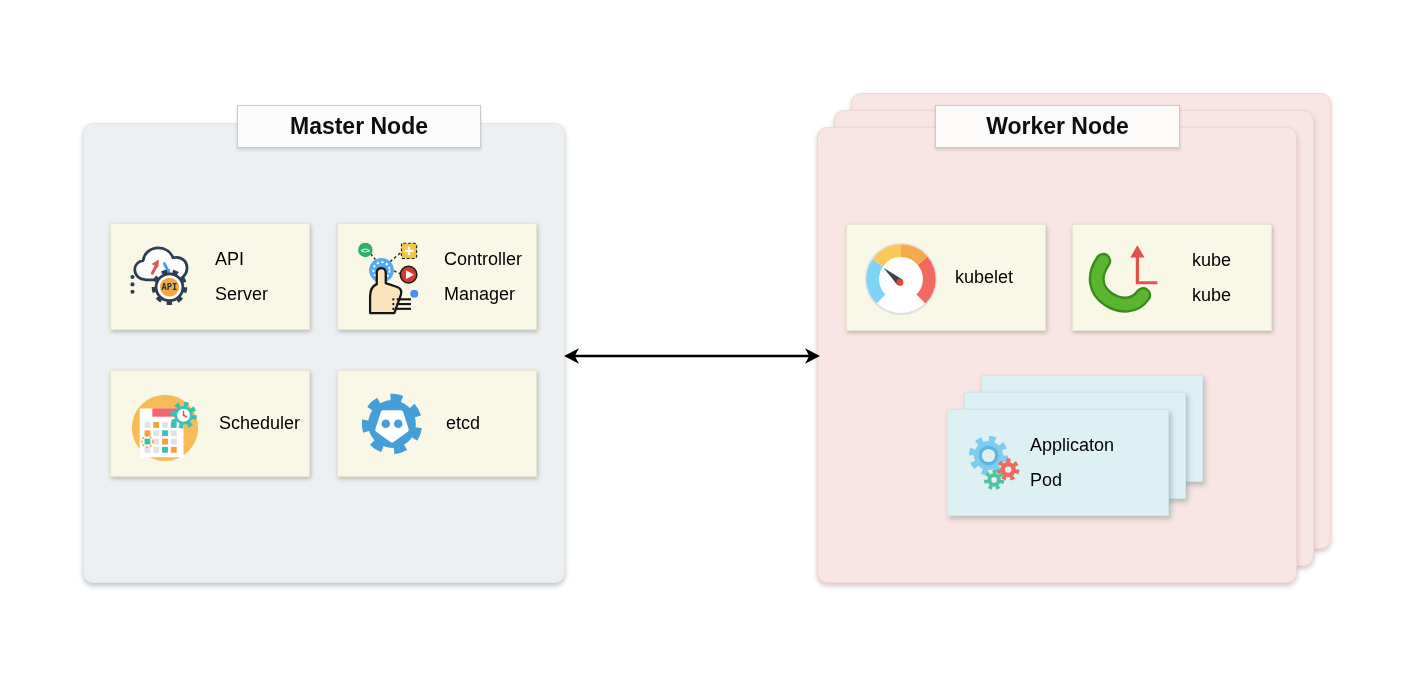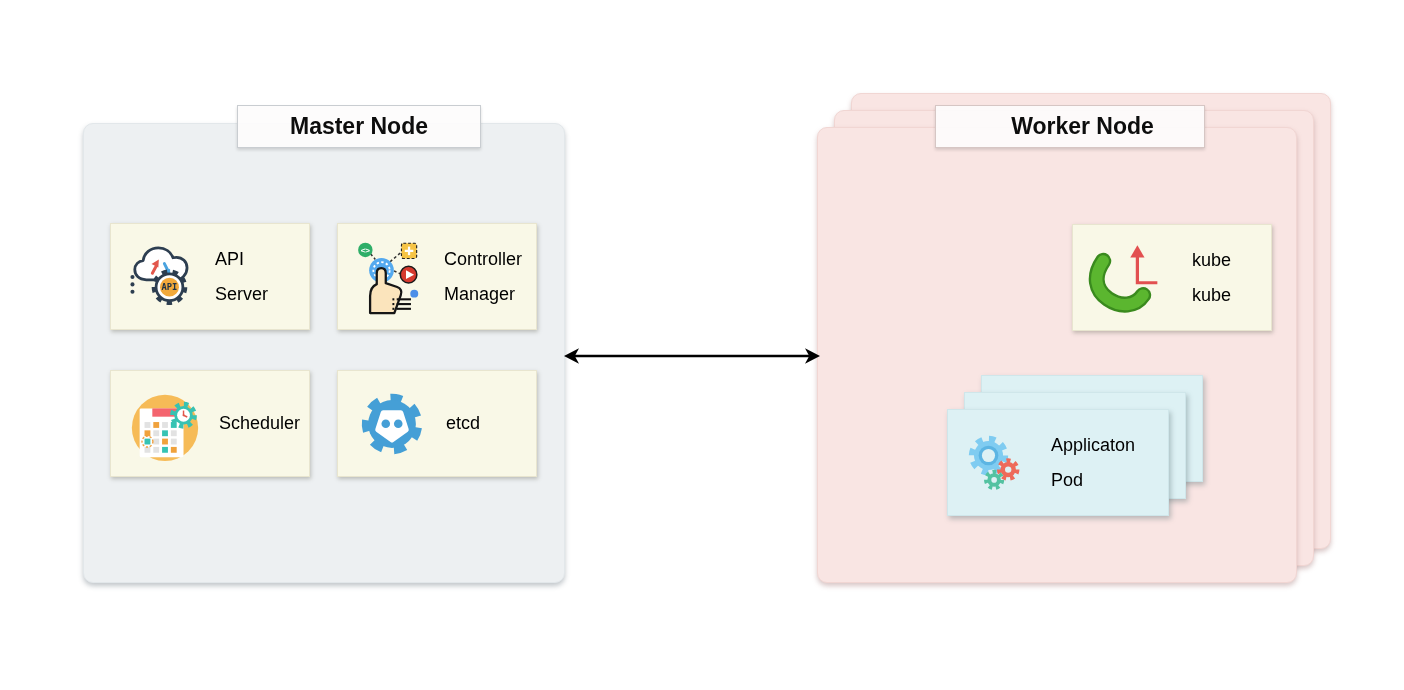--- a/index.html
+++ b/index.html
@@ -12,40 +12,40 @@
   .worker-layer{width:480px;height:456px;background:#f9e5e3;border:1px solid #f1d6d3;
     box-shadow:0 3px 5px rgba(160,115,115,.40);}
   .worker-back{left:851px;top:93px;}
   .worker-mid{left:834px;top:110px;}
   .worker-front{left:817px;top:127px;}
 
   .node-title{position:absolute;height:41px;line-height:41px;text-align:center;
     font-size:23px;font-weight:bold;color:#0d0d0d;background:rgba(253,252,252,.92);
     border:1px solid #c9cdd1;box-shadow:0 2px 3px rgba(0,0,0,.14);z-index:6;}
   .master-title{left:203px;top:105px;width:242px;margin-left:34px;}
-  .worker-title{left:935px;top:105px;width:243px;border-color:#d6c6c4;padding-left:25px;}
+  .worker-title{left:935px;top:105px;width:243px;border-color:#d6c6c4;}
 
   .card{position:absolute;width:200px;height:107px;background:#f9f8e7;border:1px solid #e8e5cf;
     box-shadow:1px 2px 4px rgba(105,105,92,.38);display:flex;align-items:center;
     box-sizing:border-box;padding-left:15px;gap:15px;z-index:4;}
   .card .label{font-size:18px;color:#000;line-height:35px;white-space:nowrap;}
   .card .label span{display:block;}
 
   .card-api{left:110px;top:223px;}
   .card-cm{left:337px;top:223px;}
   .card-sched{left:110px;top:370px;}
   .card-etcd{left:337px;top:370px;}
   .card-kubelet{left:846px;top:224px;}
   .card-kproxy{left:1072px;top:224px;gap:28px;}
 
   .pod-card{position:absolute;width:222px;height:107px;background:#ddf1f4;border:1px solid #cfe6ea;
     box-shadow:2px 3px 5px rgba(95,115,120,.40);box-sizing:border-box;z-index:4;}
   .pod-back{left:981px;top:375px;}
   .pod-mid{left:964px;top:392px;}
-  .pod-front{left:947px;top:409px;display:flex;align-items:center;padding-left:18px;gap:25px;}
+  .pod-front{left:947px;top:409px;display:flex;align-items:center;padding-left:18px;gap:4px;}
   .pod-front .label{font-size:18px;color:#000;line-height:35px;}
   .pod-front .label span{display:block;}
 
   .arrow-wrap{position:absolute;left:561px;top:341px;z-index:3;}
 </style>
 </head>
 <body>
 
 <div class="stage">
 
@@ -158,20 +158,35 @@
       <line x1="59" y1="31" x2="59" y2="26.2" stroke="#e2574c" stroke-width="1.5"></line>
       <line x1="59" y1="31" x2="62.8" y2="32.8" stroke="#e2574c" stroke-width="1.5"></line>
       <circle cx="59" cy="31" r="1" fill="#e2574c"></circle>
     </svg>
     <div class="label">
       <span>Scheduler</span>
       <span></span>
     </div>
   </div>
 
+  <div class="card card-kubelet">
+    <svg width="78" height="78" viewBox="0 0 80 80">
+      <circle cx="40" cy="41" r="36" fill="#ffffff" stroke="#e0e0e0" stroke-width="2"></circle>
+      <path d="M19.5,61.5 A29,29 0 0 1 16.2,24.4" fill="none" stroke="#7ed3f7" stroke-width="13"></path>
+      <path d="M16.2,24.4 A29,29 0 0 1 40,12" fill="none" stroke="#f8c959" stroke-width="13"></path>
+      <path d="M40,12 A29,29 0 0 1 62.2,22.4" fill="none" stroke="#f7a94d" stroke-width="13"></path>
+      <path d="M62.2,22.4 A29,29 0 0 1 60.5,61.5" fill="none" stroke="#f4695e" stroke-width="13"></path>
+      <polygon points="22,29.5 41.5,41.5 36.5,47.5" fill="#39474e"></polygon>
+      <circle cx="39" cy="44.5" r="3.5" fill="#ee4136"></circle>
+    </svg>
+    <div class="label">
+      <span>kubelet</span>
+      <span></span>
+    </div>
+  </div>
 
   <div class="card card-kproxy">
     <svg width="76" height="76" viewBox="0 0 80 80">
       <path d="M16,22 C5,38 8,53 21,62 C34,71 50,70 58,58" fill="none" stroke="#3a8a1e" stroke-width="17" stroke-linecap="round"></path>
       <path d="M16,22 C5,38 8,53 21,62 C34,71 50,70 58,58" fill="none" stroke="#5bb62f" stroke-width="12" stroke-linecap="round"></path>
       <path d="M52,17 L52,45 L73,45" fill="none" stroke="#e25050" stroke-width="3.4"></path>
       <polygon points="52,5.5 44.5,18.5 59.5,18.5" fill="#e25050"></polygon>
     </svg>
     <div class="label">
       <span>kube</span>

